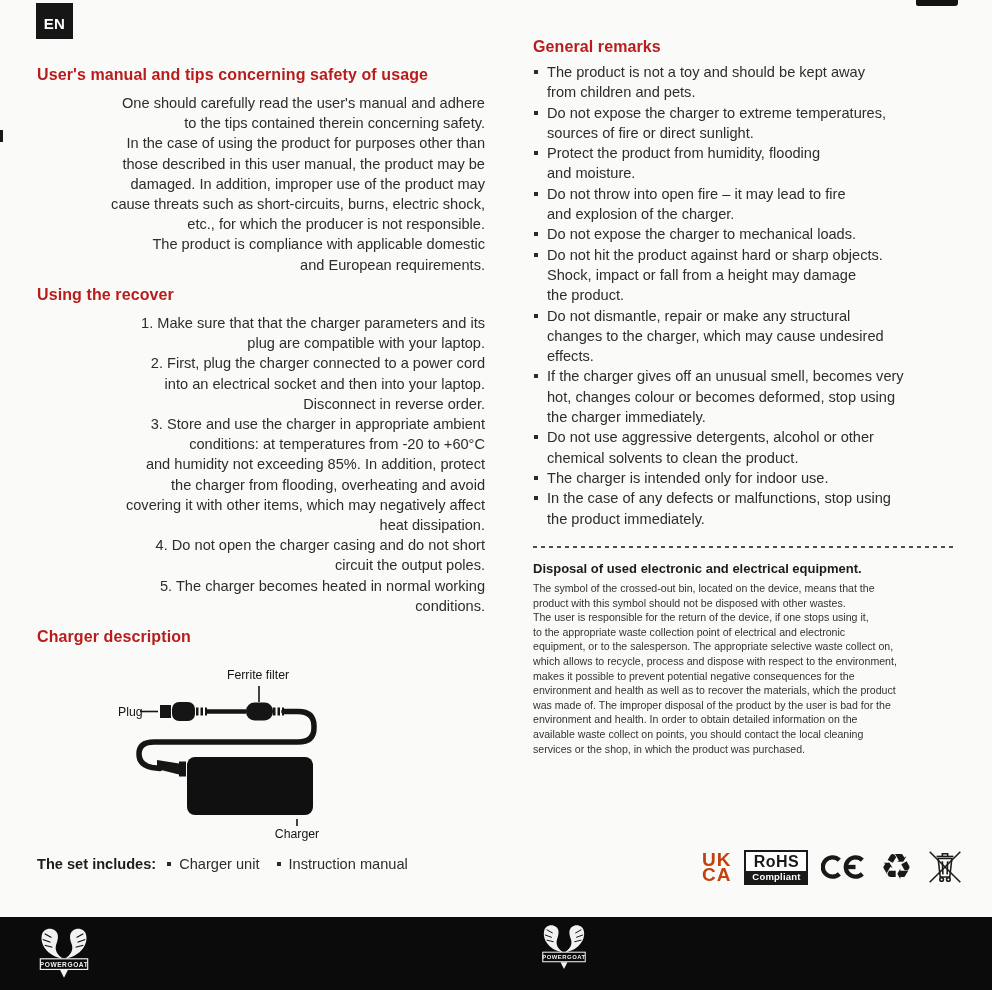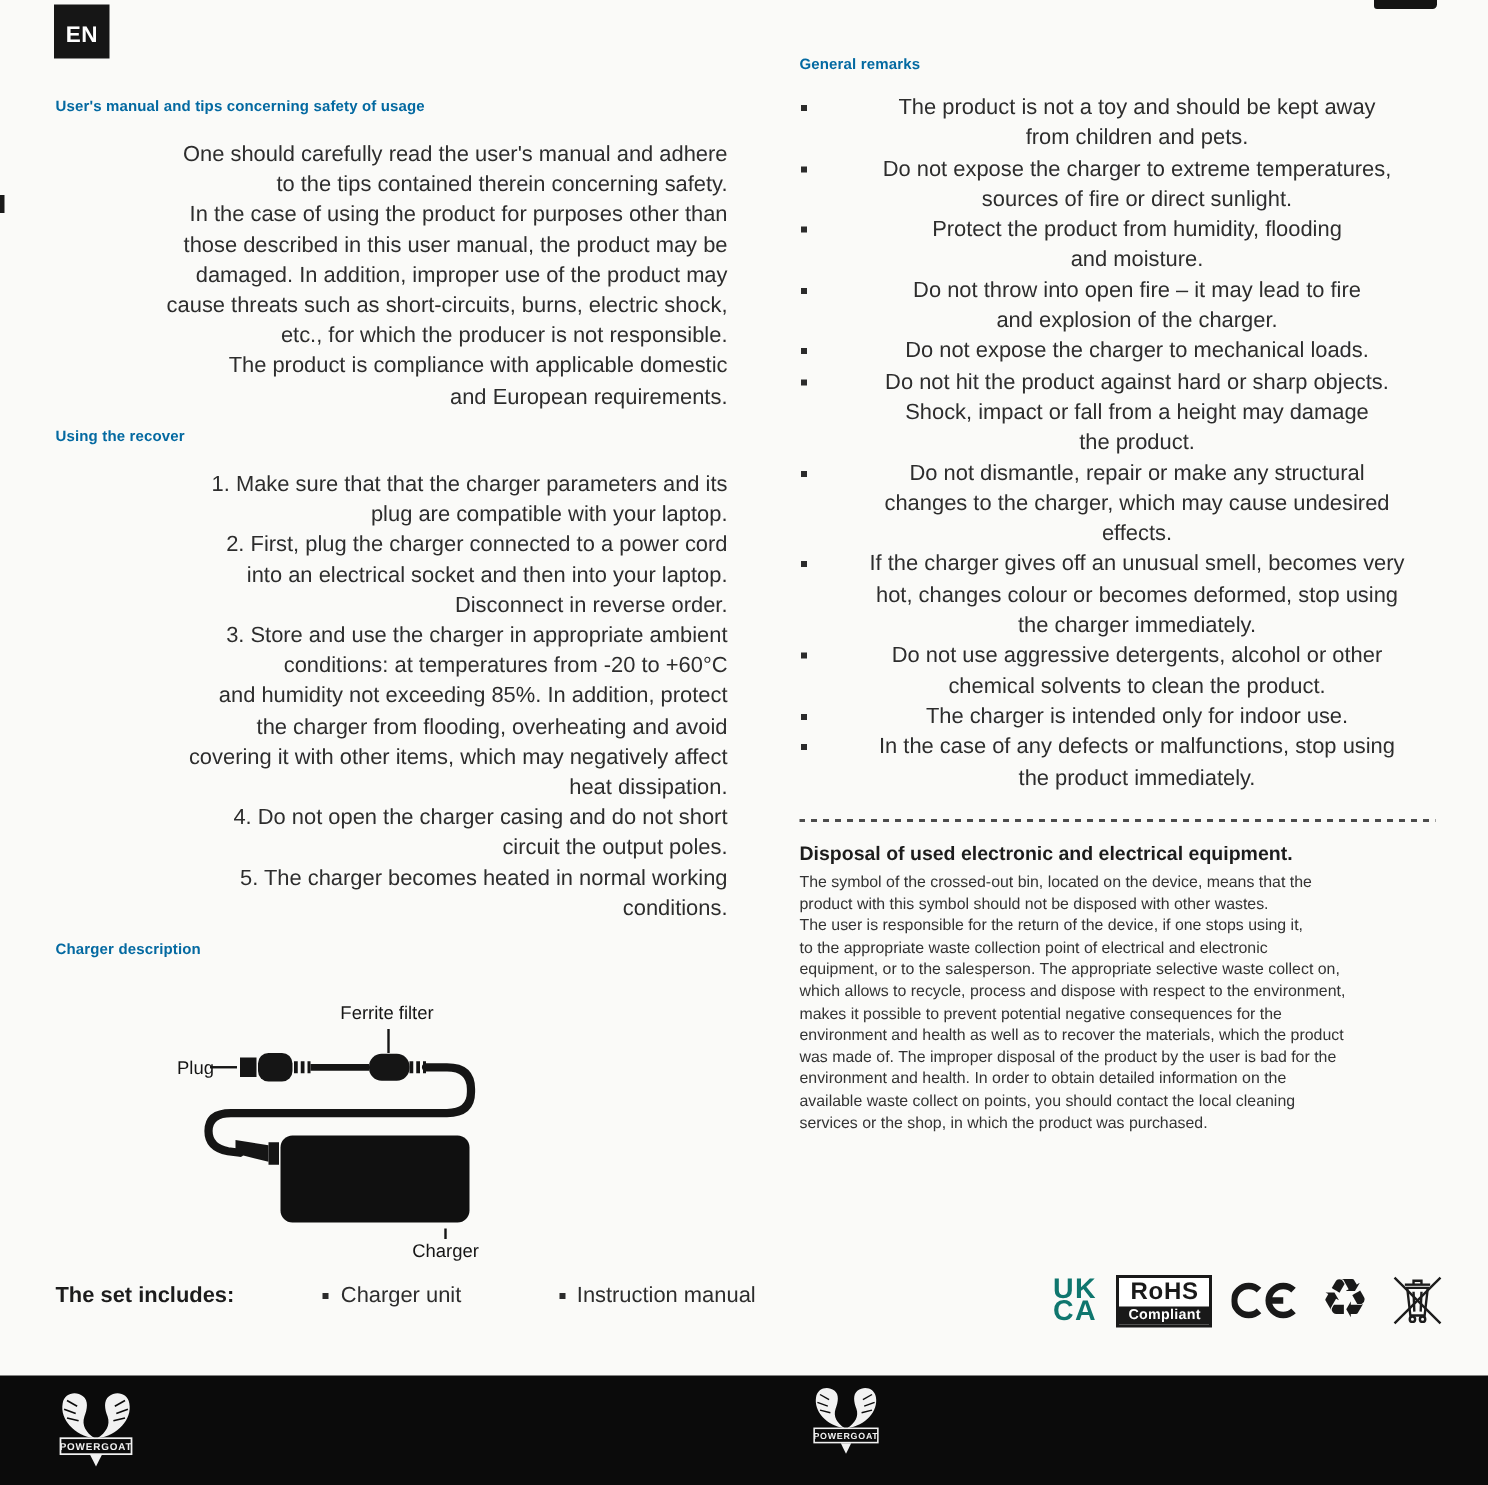--- a/index.html
+++ b/index.html
@@ -13,47 +13,47 @@
   .abs{position:absolute;}
   
   .artifact-tr{left:916px;top:0;width:42px;height:6px;background:#141414;border-radius:0 0 3px 2px;}
   .artifact-left{left:0;top:130px;width:3px;height:12px;background:#1a1a1a;}
 
   
   .en-badge{left:36px;top:3px;width:37px;height:36px;background:#161616;color:#fff;
     display:flex;align-items:flex-end;justify-content:center;padding-bottom:7px;box-sizing:border-box;
     font-weight:700;font-size:15px;letter-spacing:.3px;}
 
-  h2.sec{margin:0;font-size:10px;font-weight:700;color:#0369a1;letter-spacing:.1px;}
+  h2.sec{margin:0;font-size:16px;font-weight:700;color:#b91c1c;letter-spacing:.1px;}
   .body-text{font-size:14.6px;line-height:20.2px;white-space:pre-line;color:#2d2d2d;text-align:right;}
 
   .left-col-w{width:448px;}
   .right-col-w{width:436px;}
 
   
-  ul.sq{list-style:none;margin:0;padding:0;text-align:center;}
+  ul.sq{list-style:none;margin:0;padding:0;}
   ul.sq li{position:relative;padding-left:14px;white-space:pre-line;
     font-size:14.6px;line-height:20.3px;color:#2d2d2d;}
   ul.sq li::before{content:"";position:absolute;left:1px;top:8px;width:4px;height:4px;background:#2b2b2b;}
 
   
   .dash-sep{height:2px;background:repeating-linear-gradient(90deg,#4d4d4d 0 4px,transparent 4px 8px);}
 
   .disposal-title{margin:0;font-size:13px;font-weight:700;color:#1c1c1c;}
   .disposal-body{font-size:10.6px;line-height:14.6px;white-space:pre-line;color:#333;}
 
   
-  .set-line{display:flex;align-items:baseline;font-size:14.6px;color:#2d2d2d;gap:48px;}
+  .set-line{display:flex;align-items:baseline;font-size:14.6px;color:#2d2d2d;}
   .set-line .lbl{font-weight:700;color:#1c1c1c;margin-right:10px;}
   .set-item{position:relative;padding-left:13px;margin-right:16px;}
   .set-item .mk{position:absolute;left:1px;top:6px;width:4px;height:4px;background:#2b2b2b;}
 
   
   .cert-row{left:702px;top:848px;display:flex;align-items:center;gap:13px;}
-  .ukca{font-weight:800;font-size:19px;line-height:15.5px;letter-spacing:1px;color:#0f766e;
+  .ukca{font-weight:800;font-size:19px;line-height:15.5px;letter-spacing:1px;color:#c2410c;
     font-family:"Liberation Sans",sans-serif;}
   .rohs{border:2.5px solid #191919;background:#fff;width:60px;text-align:center;}
   .rohs .top{font-weight:800;font-size:16px;color:#191919;line-height:19px;letter-spacing:.5px;}
   .rohs .strip{background:#191919;color:#fff;font-weight:700;font-size:9.5px;line-height:12px;letter-spacing:.2px;}
   .recycle{font-family:"DejaVu Sans",sans-serif;font-size:36px;line-height:36px;color:#191919;}
 
   
   .footer-bar{left:0;top:917px;width:992px;height:73px;background:#0b0b0b;}
   .goat-1{left:35px;top:924px;}
   .goat-2{left:538px;top:921px;}

